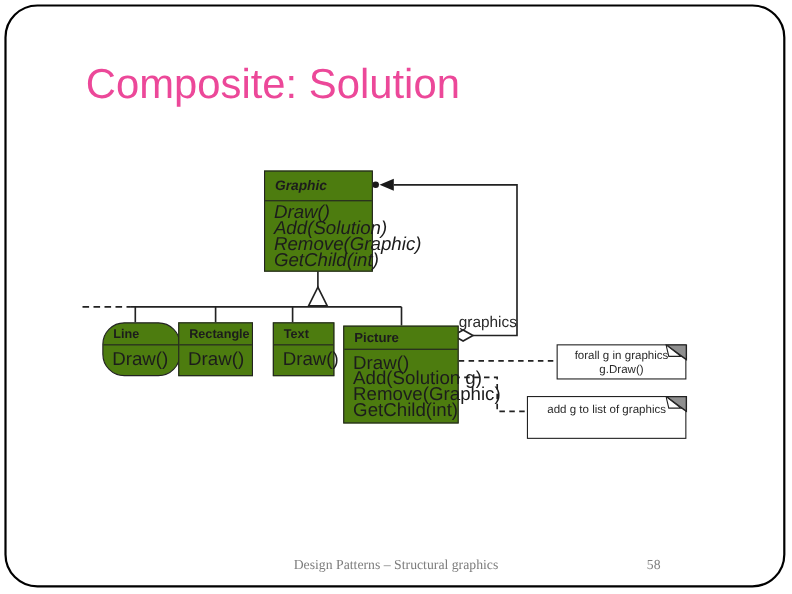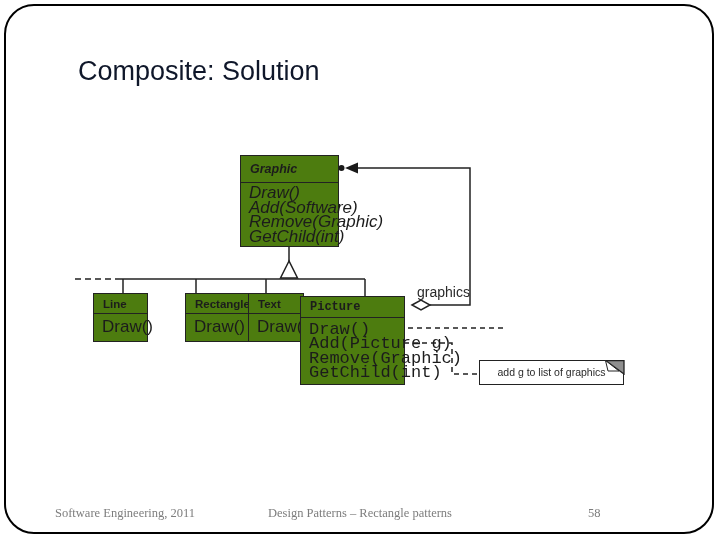--- a/index.html
+++ b/index.html
@@ -6,21 +6,21 @@
   .slide {
     position:relative; width:720px; height:540px; background:#ffffff;
     font-family:"Liberation Sans", sans-serif; overflow:hidden;
   }
   .slide-border {
     position:absolute; left:4px; top:4px; right:6px; bottom:6px;
     border:2px solid #000; border-radius:30px; pointer-events:none;
   }
   .page-title {
     position:absolute; left:78px; top:56px; margin:0;
-    font-size:27px; font-weight:400; color:#0f172a; letter-spacing:0;
+    font-size:38px; font-weight:400; color:#ec4899; letter-spacing:0;
   }
   
   .uml-class {
     position:absolute; background:#4d7c0f; border:1.5px solid #222;
     color:#1c1c1c; box-sizing:border-box; z-index:2;
   }
   .uml-title {
     font-weight:bold; font-size:11.5px; padding-left:9px;
     border-bottom:1.5px solid #222; display:flex; align-items:center;
     box-sizing:border-box;
@@ -86,66 +86,73 @@
     <polygon points="412,305 421,300 430,305 421,310" fill="#fff" stroke="#222" stroke-width="1.5"></polygon>
 
     <circle cx="359" cy="328" r="3.5" fill="#fff" stroke="#222" stroke-width="1.5"></circle>
     <circle cx="400" cy="343" r="3.5" fill="#fff" stroke="#222" stroke-width="1.5"></circle>
   </svg>
 
   <div class="uml-class" style="left:240px; top:155px; width:99px; height:92px;">
     <div class="uml-title italic" style="height:27px; font-size:12.5px;">Graphic</div>
     <div class="uml-methods italic">
       <div>Draw()</div>
-      <div>Add(Software)</div>
+      <div>Add(Solution)</div>
       <div>Remove(Graphic)</div>
       <div>GetChild(int)</div>
     </div>
   </div>
 
-  <div class="uml-class" style="left:93px; top:293px; width:55px; height:49px;">
+  <div class="uml-class" style="left:93px; top:293px; width:71px; height:49px;border-radius:20px;">
     <div class="uml-title" style="height:20px;">Line</div>
     <div class="uml-methods" style="padding-top:6px;">
       <div>Draw()</div>
     </div>
   </div>
 
-  <div class="uml-class" style="left:162px; top:293px; width:68px; height:49px;margin-left:23px;">
+  <div class="uml-class" style="left:162px; top:293px; width:68px; height:49px;">
     <div class="uml-title" style="height:20px;">Rectangle</div>
     <div class="uml-methods" style="padding-top:6px;">
       <div>Draw()</div>
     </div>
   </div>
 
   <div class="uml-class" style="left:248px; top:293px; width:56px; height:49px;">
     <div class="uml-title" style="height:20px;">Text</div>
     <div class="uml-methods" style="padding-top:6px;">
       <div>Draw()</div>
     </div>
   </div>
 
-  <div class="uml-class" style="left:300px; top:296px; width:105px; height:89px;font-family:Liberation Mono, monospace;">
+  <div class="uml-class" style="left:312px; top:296px; width:105px; height:89px;">
     <div class="uml-title" style="height:21px; font-size:12px;">Picture</div>
     <div class="uml-methods" style="padding-top:5px;">
       <div style="line-height:14.4px">Draw()</div>
-      <div style="line-height:14.4px">Add(Picture g)</div>
+      <div style="line-height:14.4px">Add(Solution g)</div>
       <div style="line-height:14.4px">Remove(Graphic)</div>
       <div style="line-height:14.4px">GetChild(int)</div>
     </div>
   </div>
 
   <div class="role-label" style="left:417px; top:284px;">graphics</div>
 
+  <div class="uml-note" style="left:506px; top:313px; width:118px; height:32px; padding-top:3px;">
+    <svg class="note-fold" width="20" height="15">
+      <polygon points="0.5,0.5 19,0.5 19,14" fill="#8f8f8f" stroke="#222" stroke-width="1.3"></polygon>
+      <polygon points="0.5,0.5 14,11 3,11" fill="#fff" stroke="#222" stroke-width="1"></polygon>
+    </svg>
+    <div class="note-line">forall g in graphics</div>
+    <div class="note-line">g.Draw()</div>
+  </div>
 
-  <div class="uml-note" style="left:479px; top:360px; width:145px; height:25px; padding-top:5px;">
+  <div class="uml-note" style="left:479px; top:360px; width:145px; height:39px; padding-top:5px;">
     <svg class="note-fold" width="20" height="15">
       <polygon points="0.5,0.5 19,0.5 19,14" fill="#8f8f8f" stroke="#222" stroke-width="1.3"></polygon>
       <polygon points="0.5,0.5 14,11 3,11" fill="#fff" stroke="#222" stroke-width="1"></polygon>
     </svg>
     <div class="note-line">add g to list of graphics</div>
   </div>
 
   <div class="footer">
-    <span class="footer-center">Design Patterns – Rectangle patterns</span>
-    <span class="footer-left">Software Engineering, 2011</span>
+    <span class="footer-center">Design Patterns – Structural graphics</span>
     <span class="footer-right">58</span>
   </div>
 </div>
 
 </body></html>

